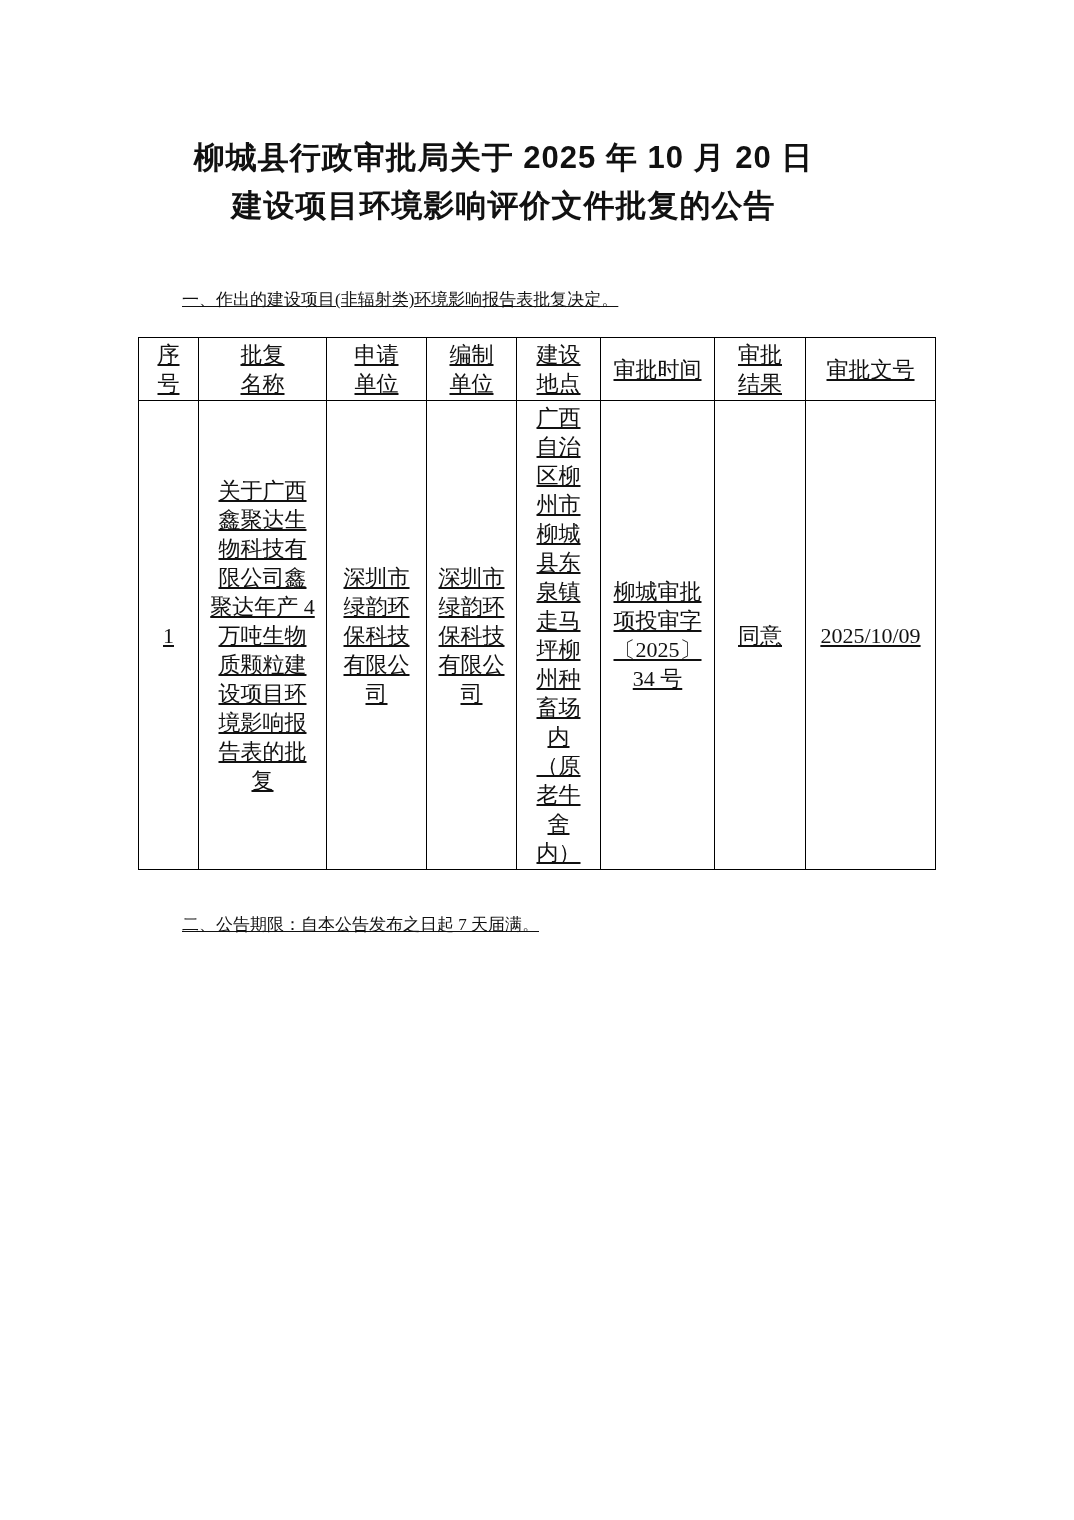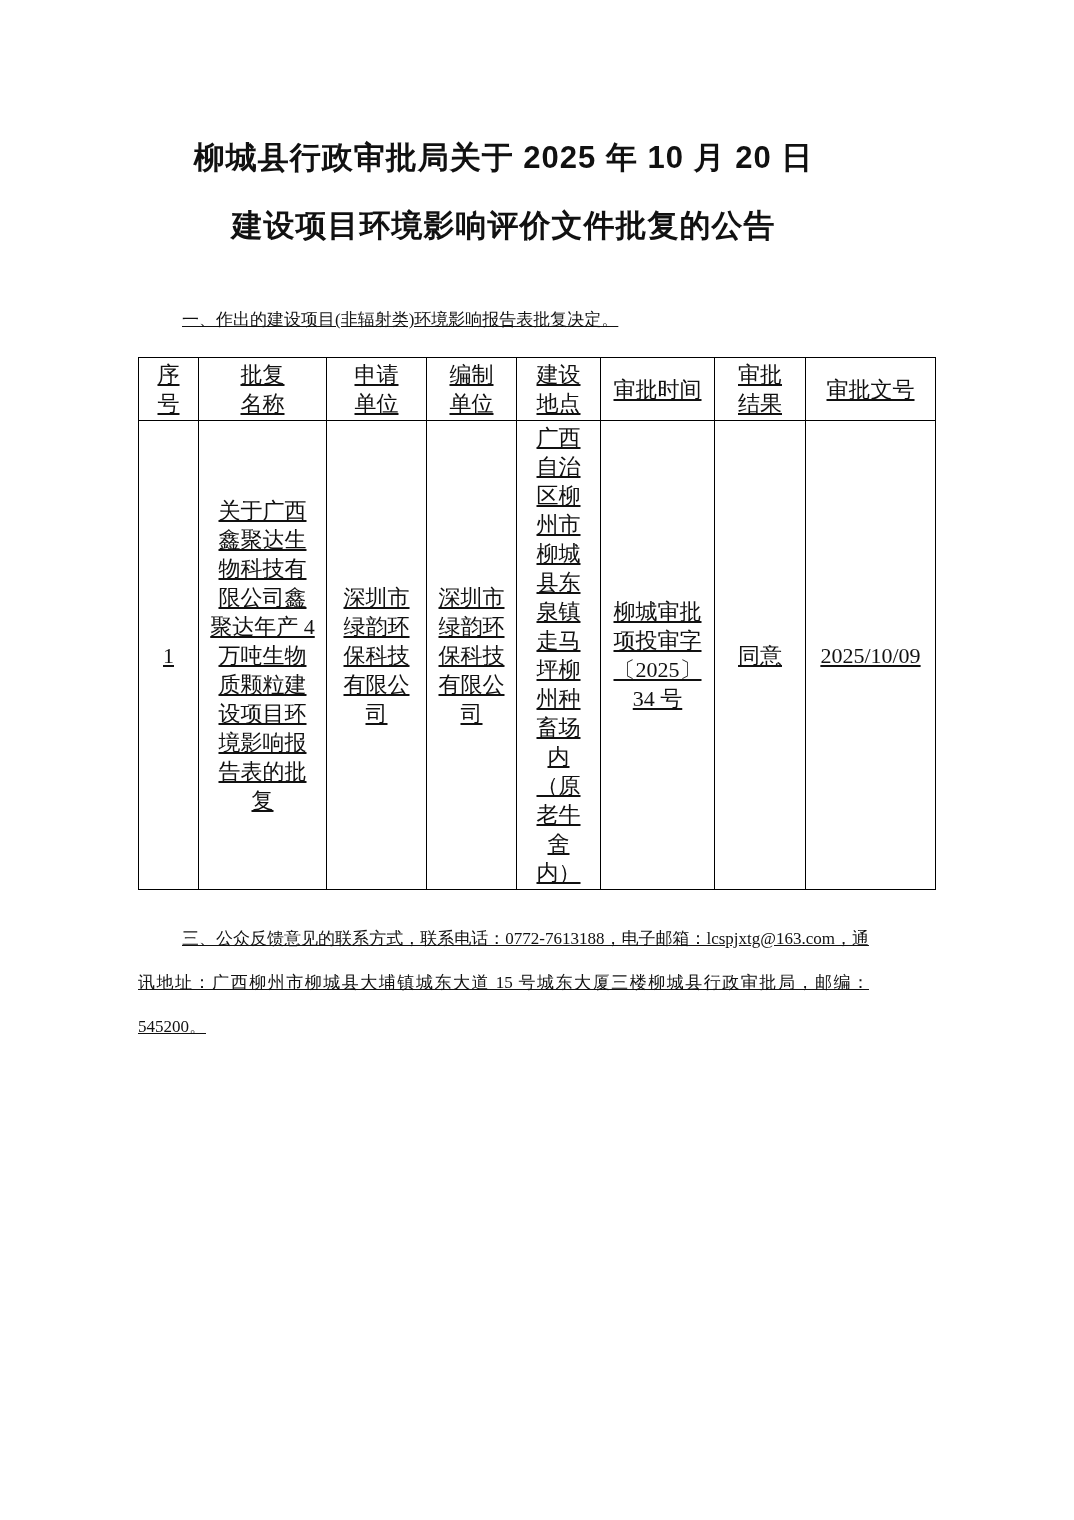--- a/index.html
+++ b/index.html
@@ -21,21 +21,21 @@
   }
   .doc-title {
     text-align: center;
     font-family: "Liberation Sans", "DejaVu Sans", sans-serif;
     font-weight: bold;
     font-size: 31px;
     line-height: 40px;
     letter-spacing: 1px;
   }
   .doc-title.line1 { margin-top: 138px; }
-  .doc-title.line2 { margin-top: 28px; }
+  .doc-title.line2 { margin-top: 8px; }
   .para {
     font-size: 17px;
     line-height: 44px;
     text-align: justify;
     text-indent: 44px;
     text-decoration: underline;
   }
   .para.p1 { margin-top: 52px; }
   .para.p2 { margin-top: 33px; }
   .para.p3 { margin-top: 27px; }
@@ -118,16 +118,16 @@
           <td>深圳市绿韵环保科技有限公司</td>
           <td>深圳市绿韵环保科技有限公司</td>
           <td>广西自治区柳州市柳城县东泉镇走马坪柳州种畜场内（原老牛舍内）</td>
           <td>柳城审批项投审字〔2025〕34 号</td>
           <td>同意</td>
           <td>2025/10/09</td>
         </tr>
       </tbody>
     </table>
 
-    <p class="para p3">三、公众反馈意见的联系方式，联系电话：0772-7613188，电子邮箱：lcspjxtg@163.com，通讯地址：广西柳州市柳城县大埔镇城东大道 15 号城东大厦三楼柳城县行政审批局，邮编：545200。</p>
+    <p class="para p2">二、公告期限：自本公告发布之日起 7 天届满。</p>
 
   </div>
 </div>
 
 </body></html>

